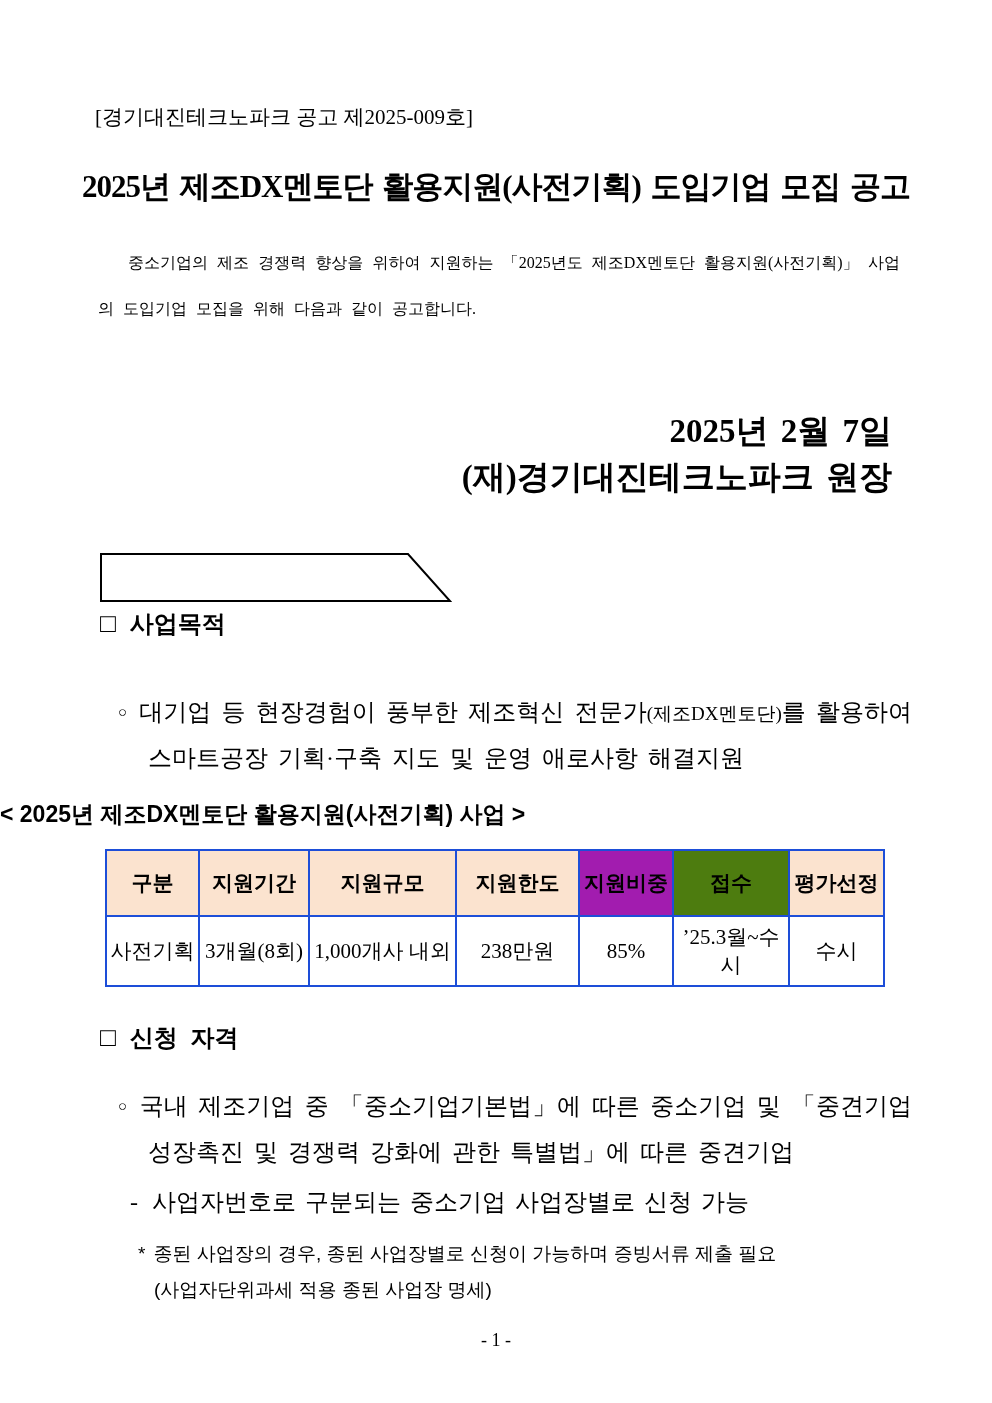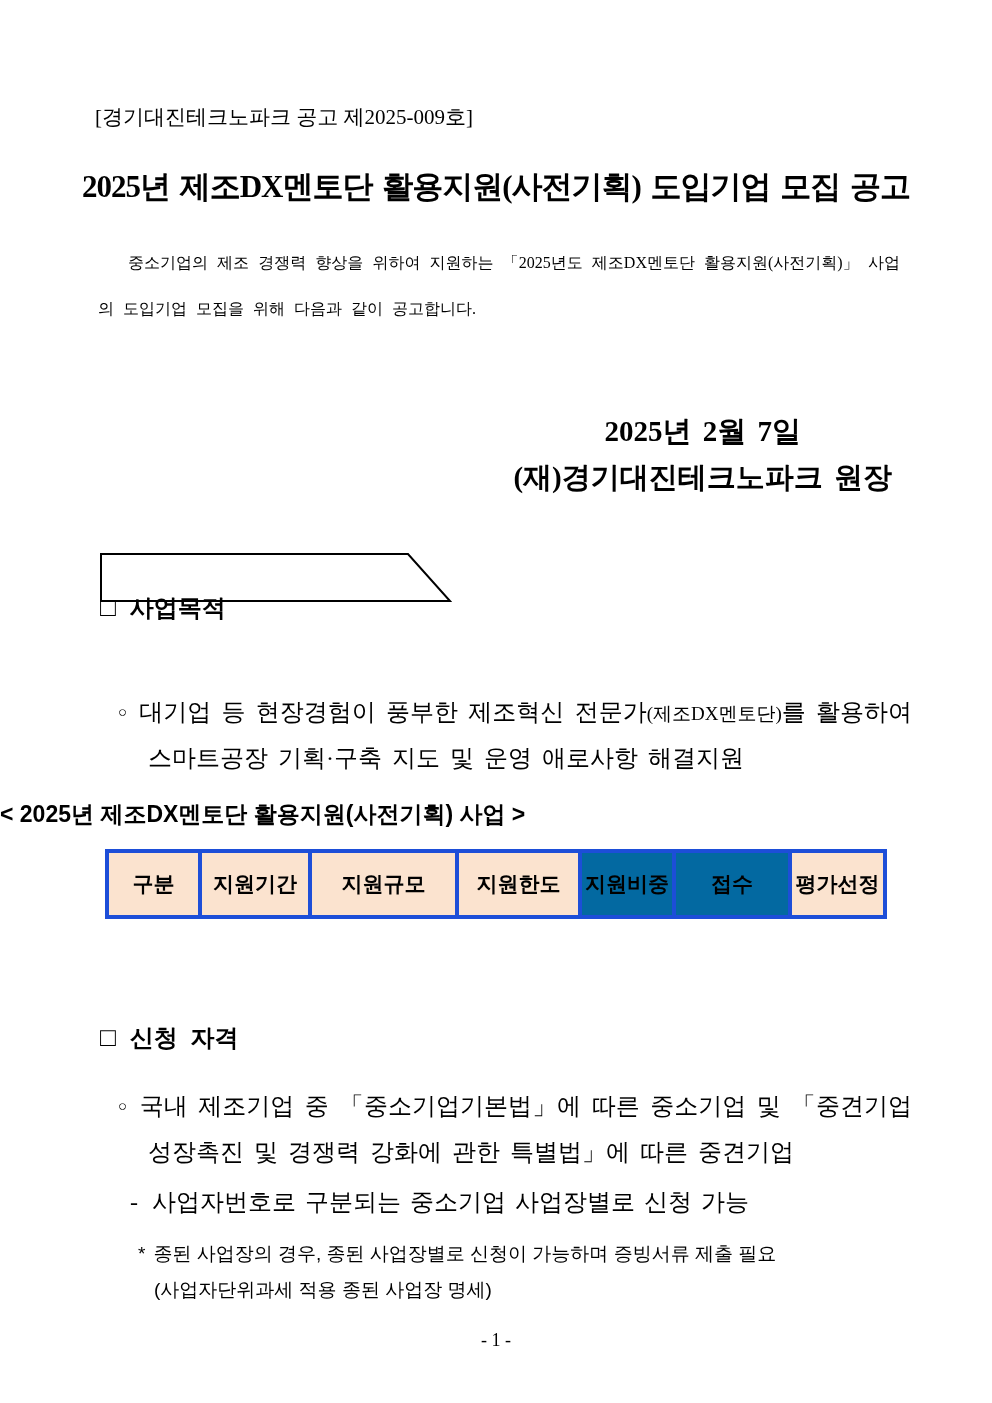--- a/index.html
+++ b/index.html
@@ -17,39 +17,39 @@
     left:0; top:166px; width:100%; text-align:center;
     font-family:Liberation Serif, serif;
     font-weight:bold; font-size:31px; letter-spacing:-1px; word-spacing:3px;
   }
   .intro {
     left:98px; top:240px; width:802px;
     font-size:16px; line-height:46px; text-align:justify;
     text-indent:30px; word-spacing:5px;
   }
   .date-block {
-    right:100px; top:408px; text-align:center;
-    font-weight:bold; font-size:29px; line-height:46px; word-spacing:4px;
+    right:100px; top:408px; text-align:right;
+    font-weight:bold; font-size:33px; line-height:46px; word-spacing:4px;
   }
 
   .banner { left:100px; top:553px; width:352px; height:50px; }
   .banner svg { position:absolute; left:0; top:0; }
   .banner .banner-label {
     position:absolute; left:22px; top:0; height:50px; line-height:48px;
     font-family:"Liberation Sans","DejaVu Sans",sans-serif;
     font-weight:bold; font-size:25px; word-spacing:6px;
   }
 
   .sec-heading {
     left:100px;
     font-family:"Liberation Sans","DejaVu Sans",sans-serif;
     font-weight:bold; font-size:24px;
   }
   .sec-heading .square-marker { font-weight:normal; margin-right:14px; font-size:26px; }
-  .h-purpose { top:592px; }
+  .h-purpose { top:608px; }
   .h-elig { top:1022px; word-spacing:6px; }
 
   .bullet-para {
     left:118px; width:794px;
     font-size:24px; line-height:45px; text-align:justify; word-spacing:4px;
     padding-left:30px; text-indent:-30px;
   }
   .purpose-para { top:690px; }
   .elig-para { top:1083px; line-height:46px; }
   .circle-marker { font-size:15px; vertical-align:3px; margin-right:12px; }
@@ -58,21 +58,21 @@
   .tbl-caption {
     left:0; top:799px; width:100%; text-align:left;
     font-family:"Liberation Sans","DejaVu Sans",sans-serif;
     font-weight:bold; font-size:23px;
   }
   table.overview {
     position:absolute; left:105px; top:849px;
     border-collapse:collapse; table-layout:fixed;
   }
   table.overview th, table.overview td {
-    border:4px solid #1d4ed8; text-align:center; vertical-align:middle; overflow:hidden;
+    border:2px solid #1d4ed8; text-align:center; vertical-align:middle; overflow:hidden;
   }
   table.overview th {
     background:#fbe3cf; height:66px;
     font-family:"Liberation Sans","DejaVu Sans",sans-serif;
     font-weight:bold; font-size:21px;
   }
   table.overview td {
     height:70px; font-family:"Liberation Serif","DejaVu Serif",serif;
     font-weight:normal; font-size:21px;
   }
@@ -131,23 +131,32 @@
       <col style="width:94px">
       <col style="width:116px">
     <col style="width:95px">
   </colgroup>
   <tbody>
       <tr>
     <th style="background: rgb(251, 227, 207);">구분</th>
     <th style="background: rgb(251, 227, 207);">지원기간</th>
     <th style="background: rgb(251, 227, 207);">지원규모</th>
     <th style="background: rgb(251, 227, 207);">지원한도</th>
-    <th style="background: #0369a1;">지원비중</th>
-    <th style="background: #0369a1;">접수</th>
+    <th style="background: #a21caf;">지원비중</th>
+    <th style="background: #4d7c0f;">접수</th>
     <th style="background: rgb(251, 227, 207);">평가선정</th>
+  </tr>
+  <tr>
+    <td>사전기획</td>
+    <td>3개월(8회)</td>
+    <td>1,000개사 내외</td>
+    <td>238만원</td>
+    <td>85%</td>
+    <td>’25.3월~수시</td>
+    <td>수시</td>
   </tr>
 </tbody>
   </table>
 
 <div class="abs sec-heading h-elig">
   <span class="square-marker">□</span><span>신청 자격</span>
 </div>
 
 <div class="abs bullet-para elig-para">
   <span class="circle-marker">○</span><span>국내 제조기업 중 「중소기업기본법」에 따른 중소기업 및 「중견기업 성장촉진 및 경쟁력 강화에 관한 특별법」에 따른 중견기업</span>

